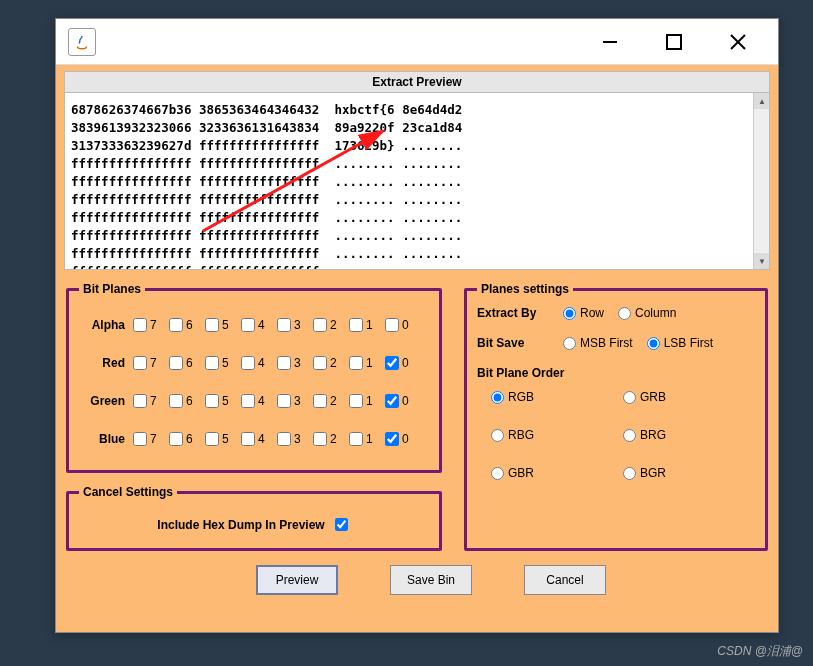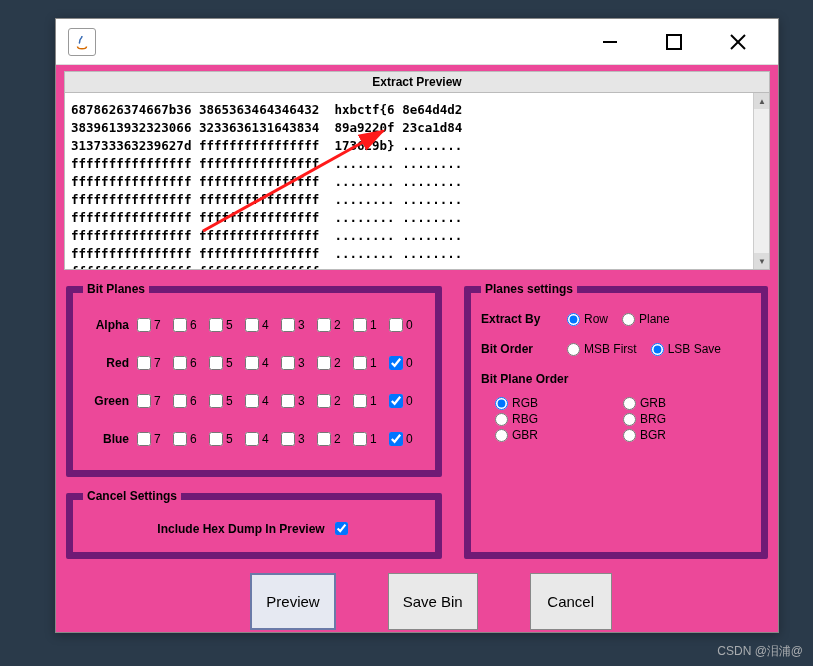--- a/index.html
+++ b/index.html
@@ -13,21 +13,21 @@
     height: 666px;
     overflow: hidden;
     position: relative;
   }
   .window {
     position: absolute;
     left: 55px;
     top: 18px;
     width: 724px;
     height: 615px;
-    background: #ec4899;
+    background: #fdba74;
     border: 1px solid #888;
     box-shadow: 0 2px 10px rgba(0,0,0,.3);
     display: flex;
     flex-direction: column;
   }
   .titlebar {
     height: 46px;
     background: #fff;
     display: flex;
     align-items: center;
@@ -110,21 +110,21 @@
     pointer-events: none;
   }
   .panels {
     display: flex;
     gap: 18px;
     margin-top: 12px;
   }
   .left-col { width: 380px; display:flex; flex-direction:column; gap:12px;}
   .right-col { flex:1; }
   fieldset {
-    border: 7px solid #701a75;
+    border: 3px solid #701a75;
     border-radius: 2px;
     padding: 10px 10px 12px 10px;
   }
   legend {
     font-size: 12px;
     font-weight: bold;
     padding: 0 4px;
   }
   .bp-row {
     display: grid;
@@ -137,55 +137,56 @@
     display: flex;
     align-items: center;
     gap: 3px;
   }
   .cb input { margin:0; width:14px; height:14px; }
   .ps-row {
     display:flex; align-items:center; justify-content:center; gap:6px;
     padding: 6px 0 2px 0;
     font-weight: bold;
   }
-  .os-row { display:flex; align-items:center; gap:10px; margin: 6px 0 16px 0; font-size:12px;}
+  .os-row { display:flex; align-items:center; gap:10px; margin: 0 0 16px 0; font-size:12px;}
   .os-row .lab { font-weight: bold; min-width: 76px; }
   .radio-item { display:flex; align-items:flex-end; gap:4px; }
   .radio-item input { margin:0; }
   .bpo-sub { }
   .bpo-sub .lab { font-weight:bold; margin-bottom:10px; display:block; }
   .bpo-grid {
     display:grid;
     grid-template-columns: 1fr 1fr;
-    row-gap: 2px;
+    row-gap: 24px;
     padding-left: 14px;
   }
   .button-row {
     display:flex;
     justify-content:center;
     gap: 24px;
     margin-top: 14px;
   }
   .btn {
     min-width: 82px;
-    padding: 18px 14px;
+    padding: 6px 14px;
     background: #e9e9e9;
     border: 1px solid #888;
-    font-size: 15px;
+    font-size: 12px;
     cursor: pointer;
     margin-left: 28px;
   }
   .btn.primary { border: 2px solid #6a7aa8; background:#e6e9f2; }
   .watermark {
     position:absolute;
     right: 10px;
     bottom: 6px;
     color: rgba(200,200,200,.8);
     font-size: 12px;
     font-family: sans-serif;
+    font-style: italic;
   }
 </style>
 </head>
 <body>
 
 <div class="window">
   <div class="titlebar">
     <div class="java-icon">
       <svg width="18" height="18" viewBox="0 0 24 24">
           <path d="M6 18c0 2 3 3 6 3s6-1 6-3" fill="none" stroke="#d66a00" stroke-width="2"></path>
@@ -401,35 +402,35 @@
 
           <div class="os-row">
             <span class="lab">Extract By</span>
             <span id="extractby-opts" style="display: flex; gap: 14px;">
                 <label class="radio-item">
                   <input type="radio" name="extractby" checked="" style="">
                   <span>Row</span>
                 </label>
                 <label class="radio-item">
                   <input type="radio" name="extractby" style="">
-                  <span>Plane</span>
+                  <span>Column</span>
                 </label>
               </span>
           </div>
 
           <div class="os-row">
-            <span class="lab">Bit Order</span>
+            <span class="lab">Bit Save</span>
             <span id="bitorder-opts" style="display: flex; gap: 14px;">
                 <label class="radio-item">
                   <input type="radio" name="bitorder" style="">
                   <span>MSB First</span>
                 </label>
                 <label class="radio-item">
                   <input type="radio" name="bitorder" checked="" style="">
-                  <span>LSB Save</span>
+                  <span>LSB First</span>
                 </label>
               </span>
           </div>
 
           <div class="bpo-sub">
             <span class="lab">Bit Plane Order</span>
             <div class="bpo-grid" id="bpo-grid">
                 <label class="radio-item">
                   <input type="radio" name="bpo" checked="" style="">
                   <span>RGB</span>

